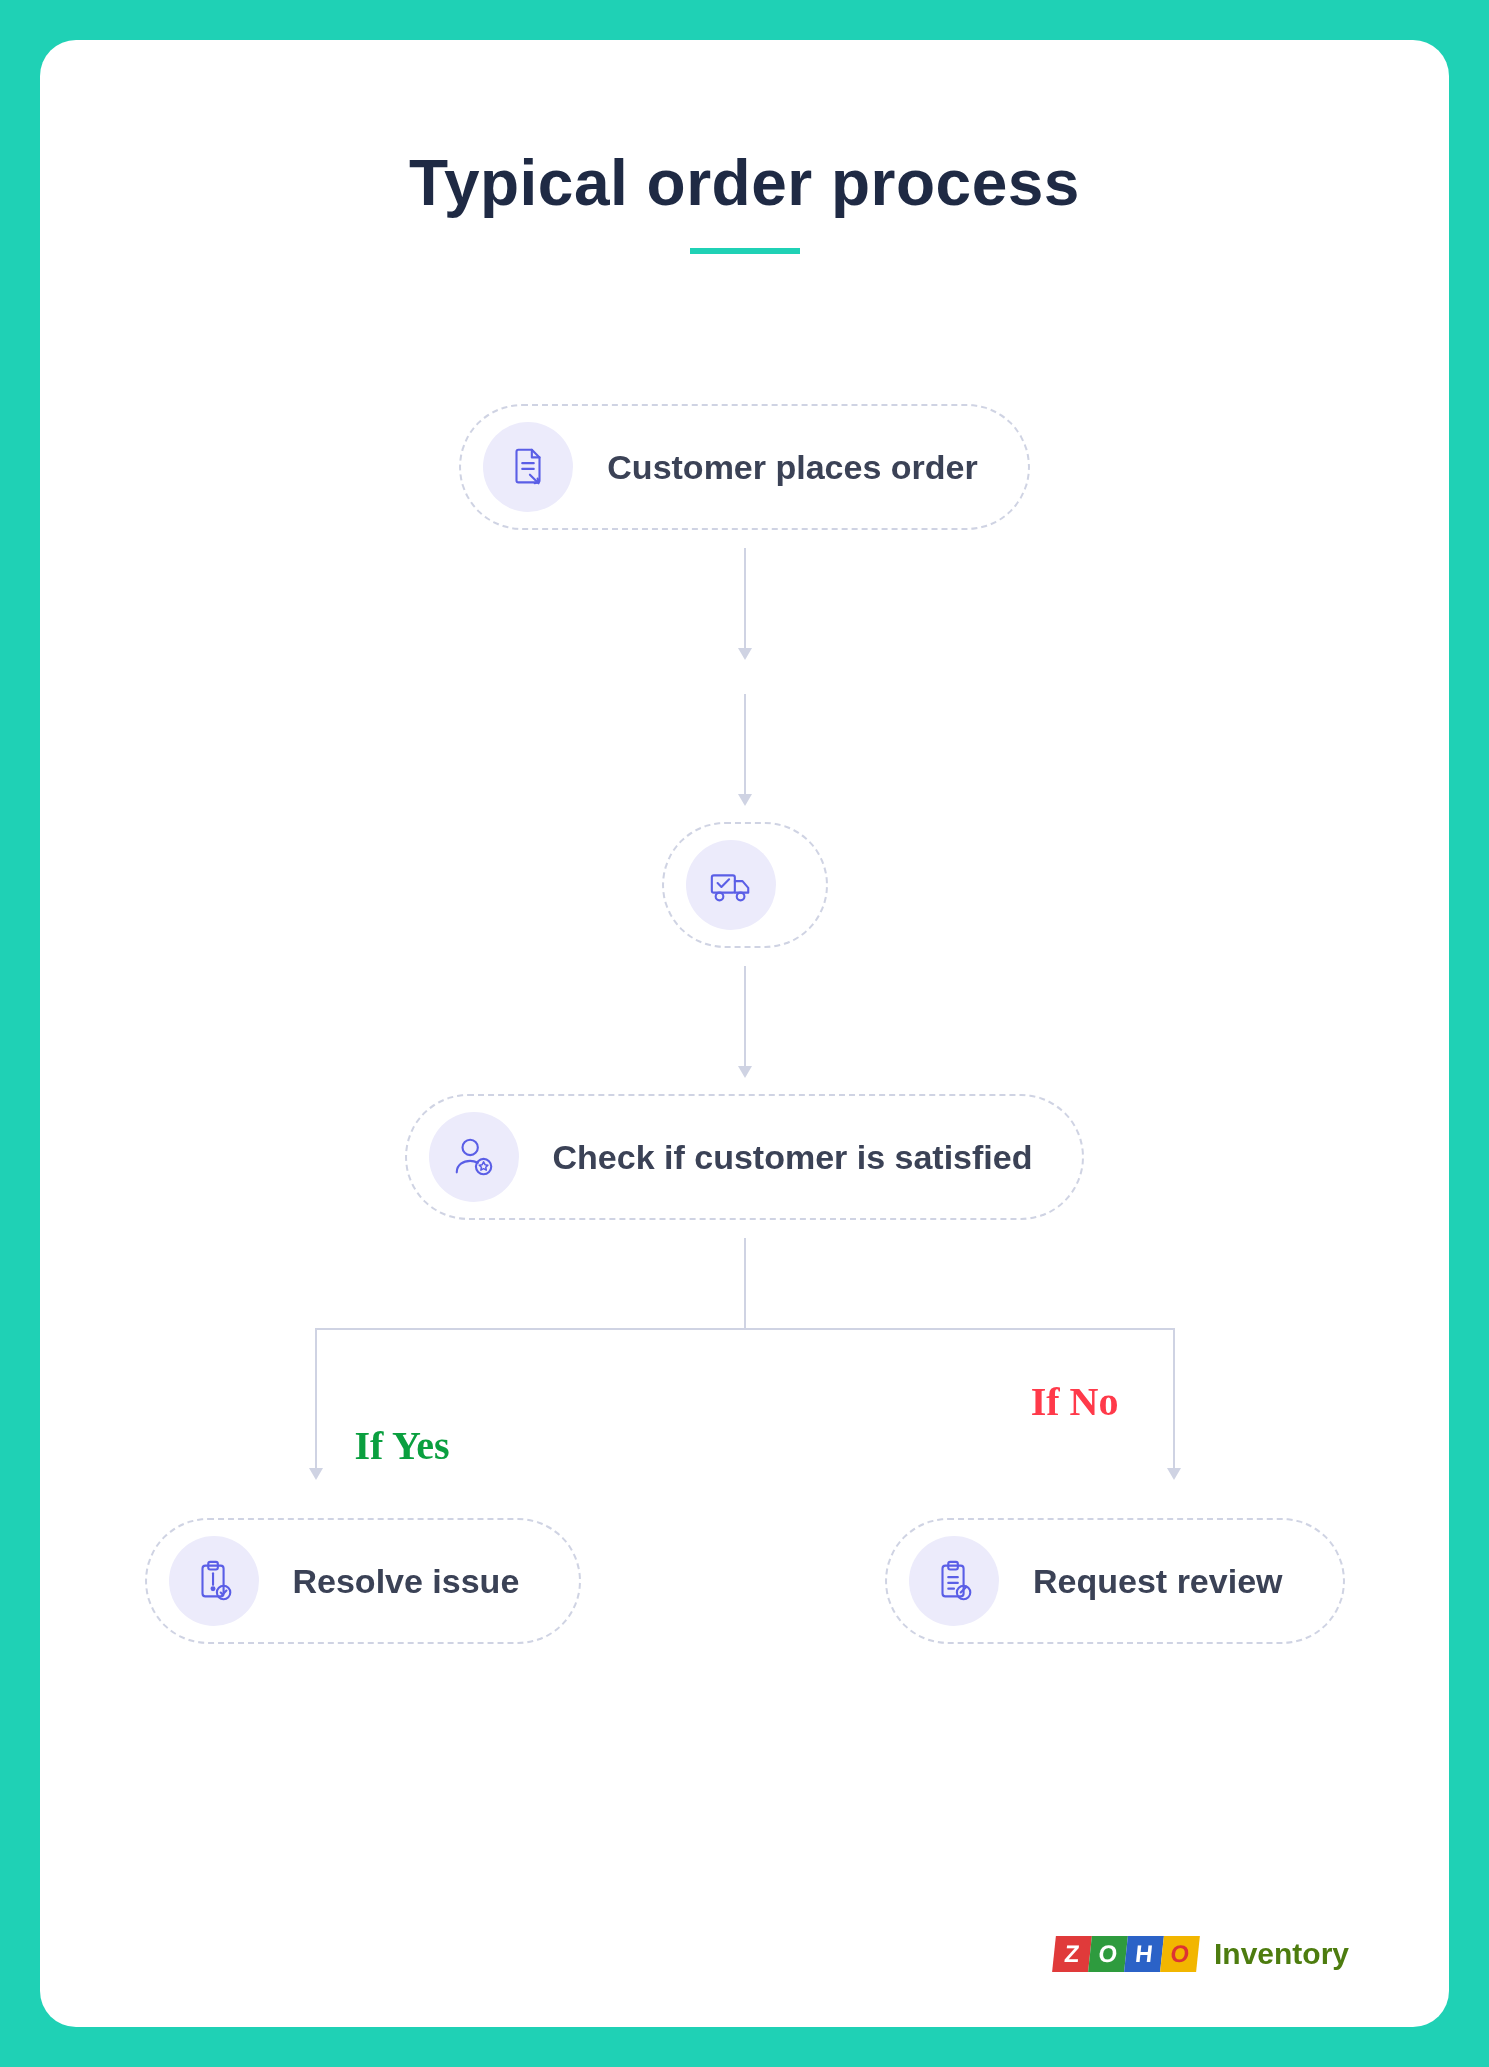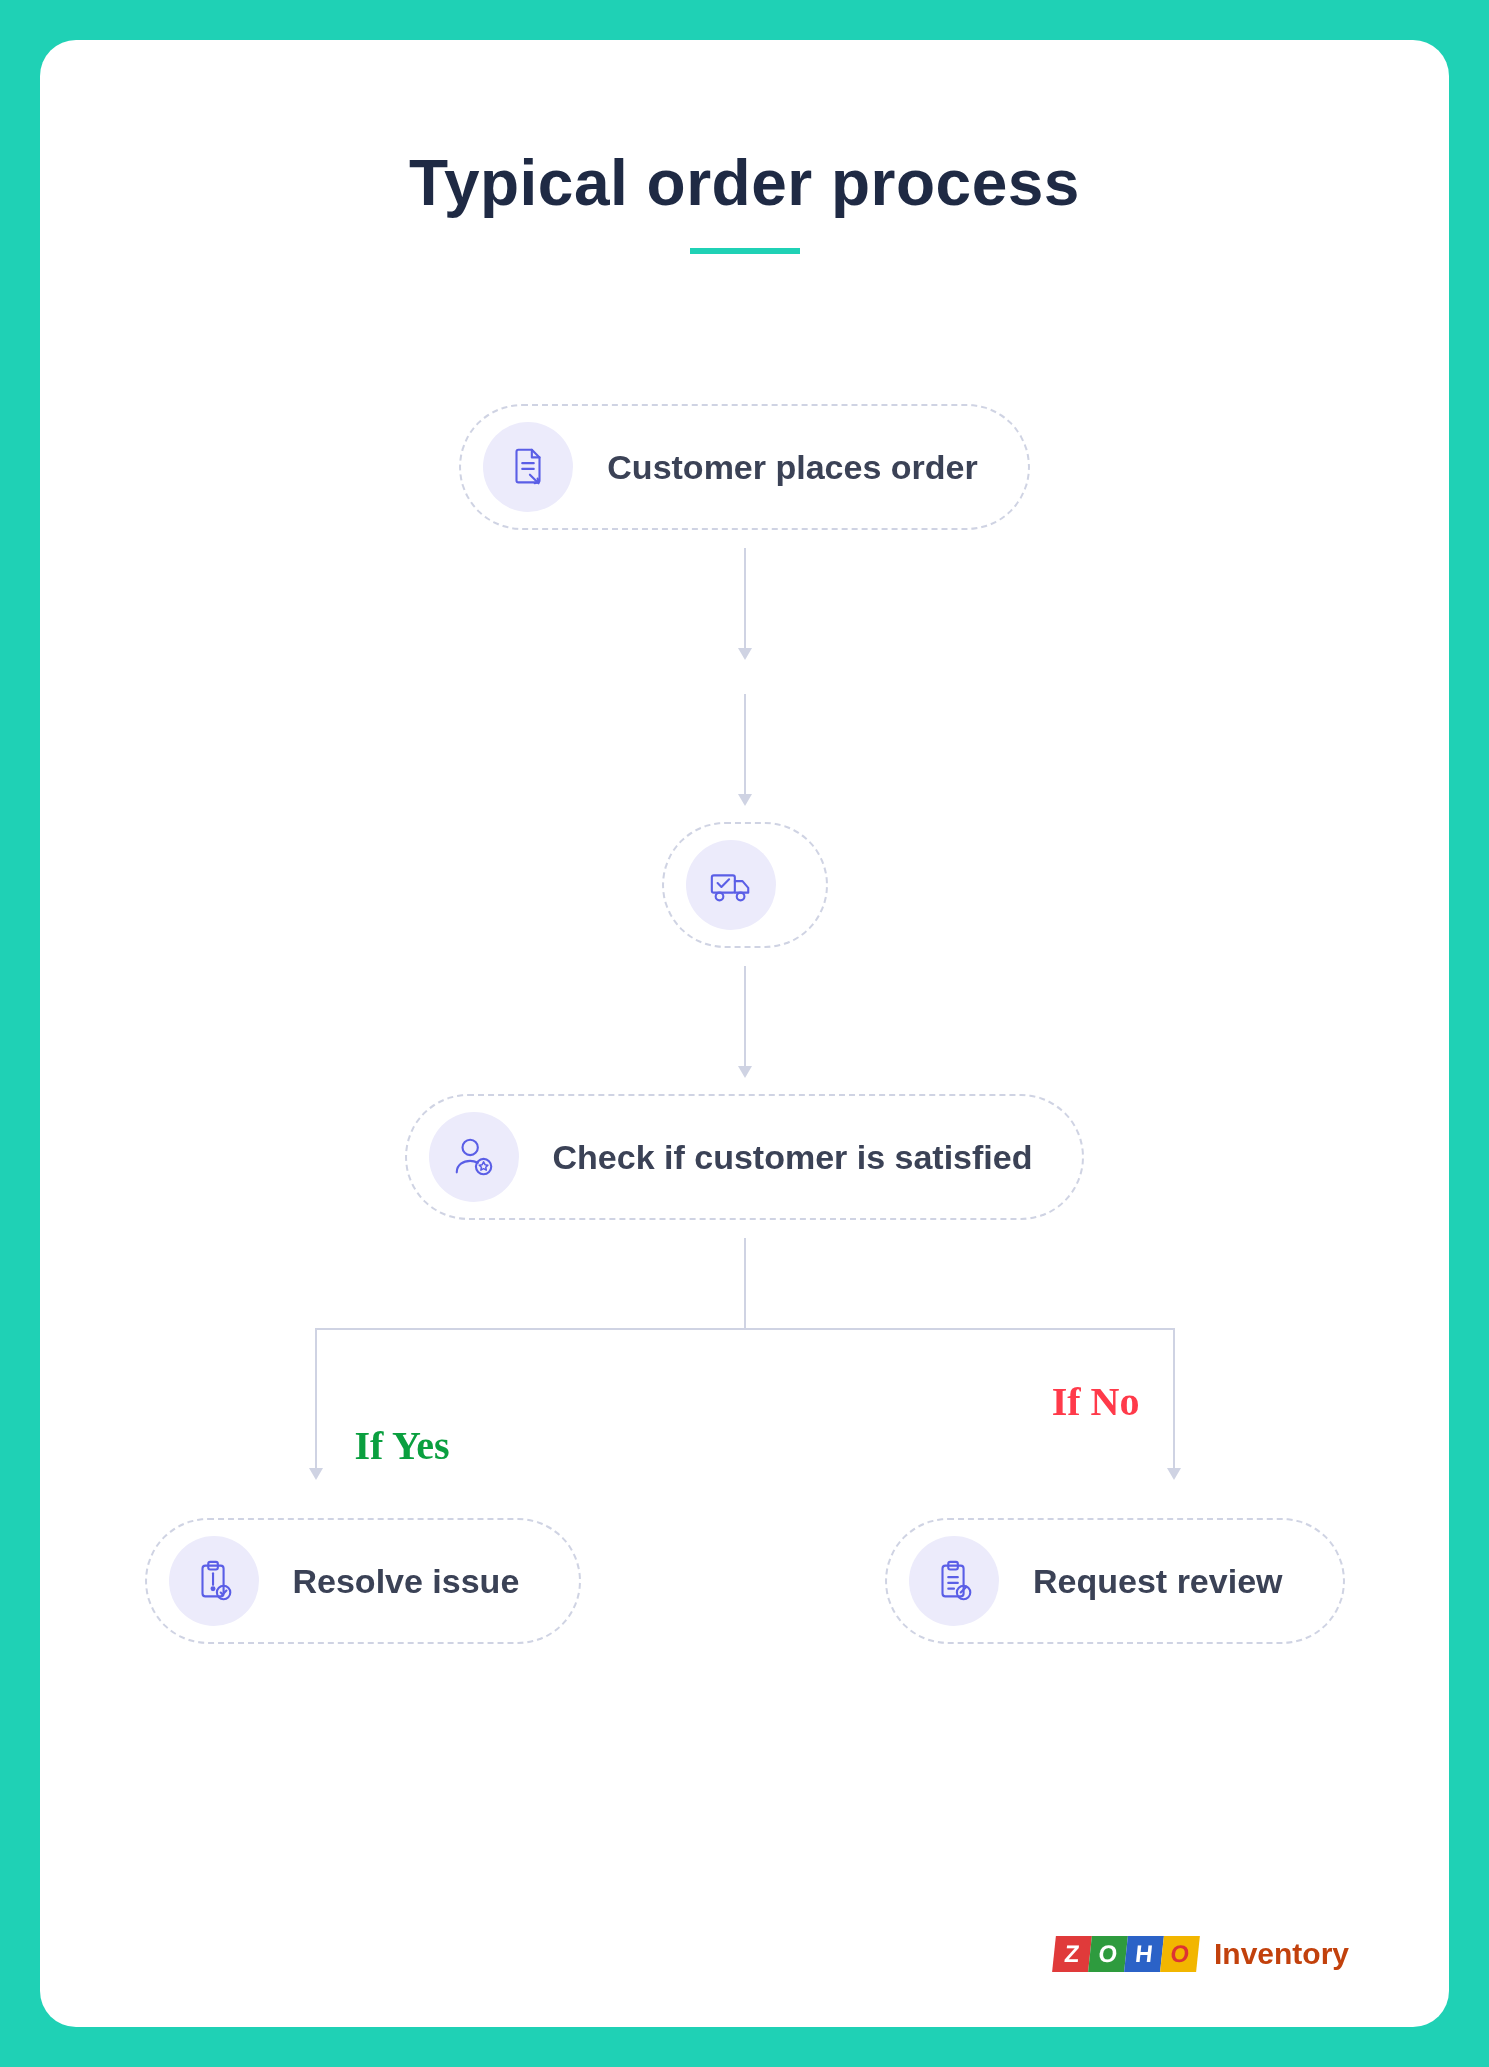--- a/index.html
+++ b/index.html
@@ -119,21 +119,21 @@
     border-top: 12px solid #cfd3e3;
   }
   .branch-label {
     position: absolute;
     top: 140px;
     font-family: "Brush Script MT", "Segoe Script", cursive;
     font-size: 40px;
     font-weight: 600;
   }
   .branch-label.yes { left: 160px; color: #0a9f3f; margin-top: 44px; }
-  .branch-label.no  { right: 155px; color: #ff3a4a; }
+  .branch-label.no  { right: 176px; color: #ff3a4a; }
 
   .outcomes {
     width: 1200px;
     display: flex;
     justify-content: space-between;
     margin-top: 0;
   }
   .outcomes .step { padding-right: 60px; }
 
   .footer-logo {
@@ -149,21 +149,21 @@
     width: 36px; height: 36px;
     display: flex; align-items: center; justify-content: center;
     font-weight: 800; font-size: 24px; color: #fff;
     font-family: Arial, sans-serif;
     transform: skewX(-6deg);
   }
   .z1 { background: #e03a3a; }
   .z2 { background: #2e9b3e; }
   .z3 { background: #2b62c7; }
   .z4 { background: #f2b600; color: #d33; }
-  .inv-label { font-size: 30px; font-weight: 700; color: #c2410c; margin-left: 6px; }
+  .inv-label { font-size: 30px; font-weight: 700; color: #4d7c0f; margin-left: 6px; }
 </style>
 </head>
 <body>
 
 <div class="card">
 
   <h1 class="title">Typical order process</h1>
   <div class="underline"></div>
 
   <div class="flow">

